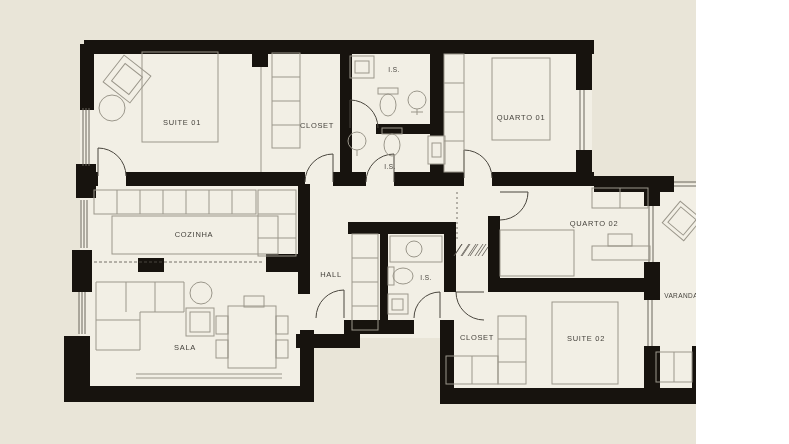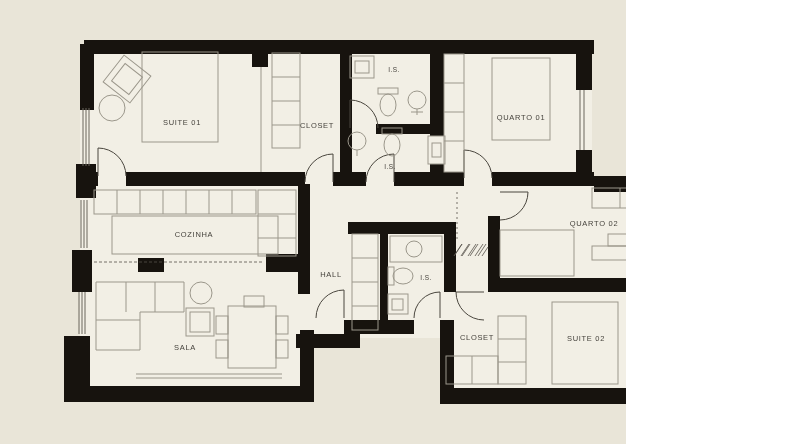--- a/index.html
+++ b/index.html
@@ -1,17 +1,17 @@
 <!DOCTYPE html>
 <html><head>
 <meta charset="utf-8">
 <style>
   html,body{margin:0;padding:0;}
   body{font-family:"Liberation Sans", sans-serif;}
-  .stage{position:relative;width:626px;height:444px;background:#e9e5d8;overflow:hidden;}
+  .stage{position:relative;width:696px;height:444px;background:#e9e5d8;overflow:hidden;}
   .stage svg{position:absolute;left:0;top:0;}
   .wall{fill:#17130e;stroke:none;}
   .floor{fill:#f2efe5;stroke:none;}
   .furn{fill:none;stroke:#9b978b;stroke-width:1;}
   .furn-f{fill:#f2efe5;stroke:#9b978b;stroke-width:1;}
   .door{fill:none;stroke:#4a463e;stroke-width:1;}
   .win{stroke:#6b675c;stroke-width:1;fill:none;}
   .thin{stroke:#55514a;stroke-width:0.8;fill:none;}
   .lbl{fill:#45423c;font-size:7.5px;letter-spacing:0.7px;text-anchor:middle;}
   .lbl-s{fill:#45423c;font-size:6.5px;letter-spacing:0.4px;text-anchor:middle;}

